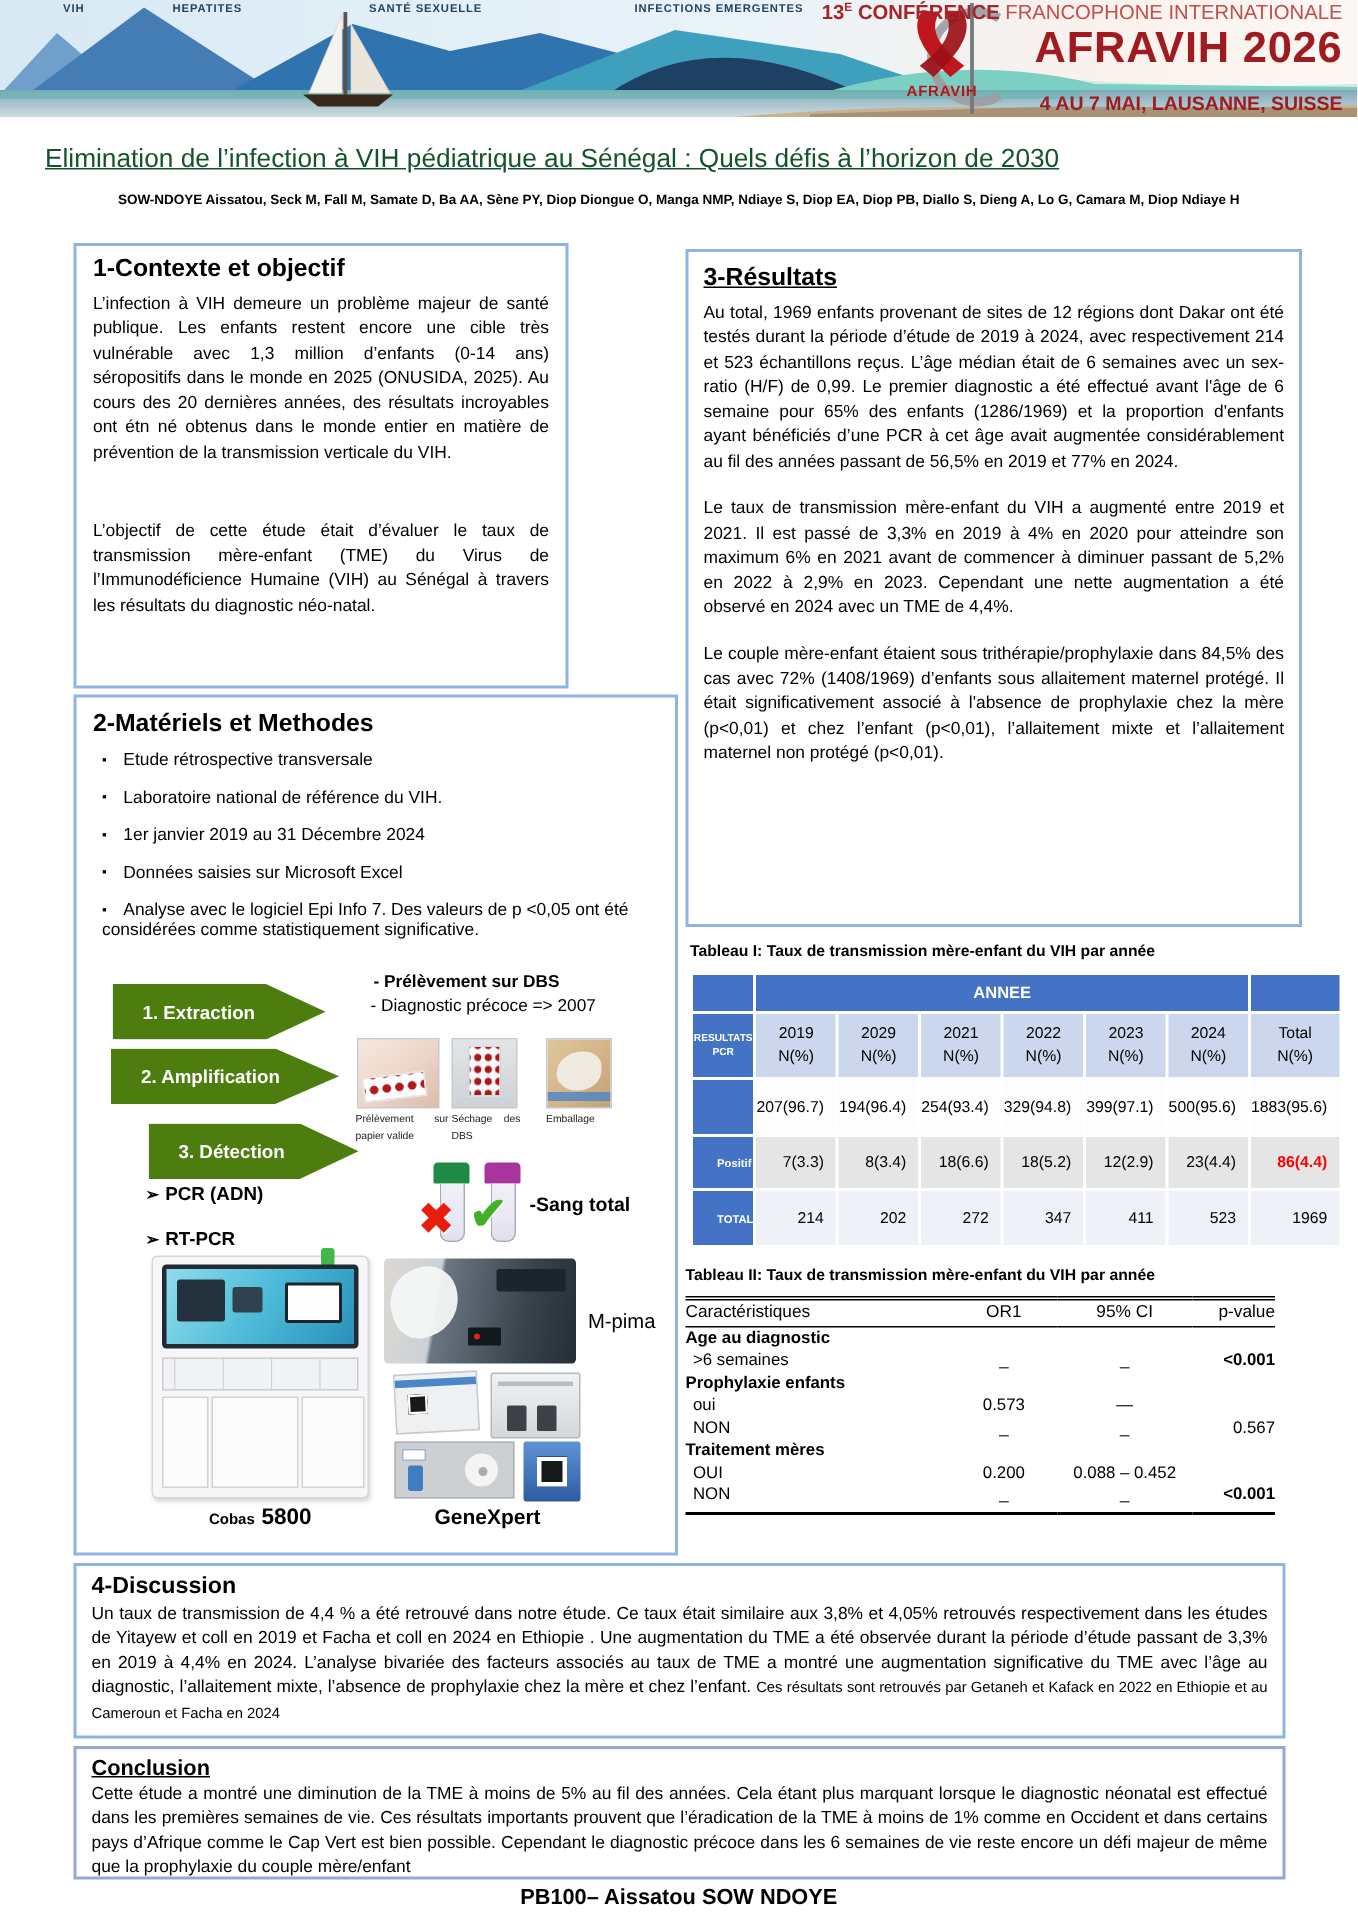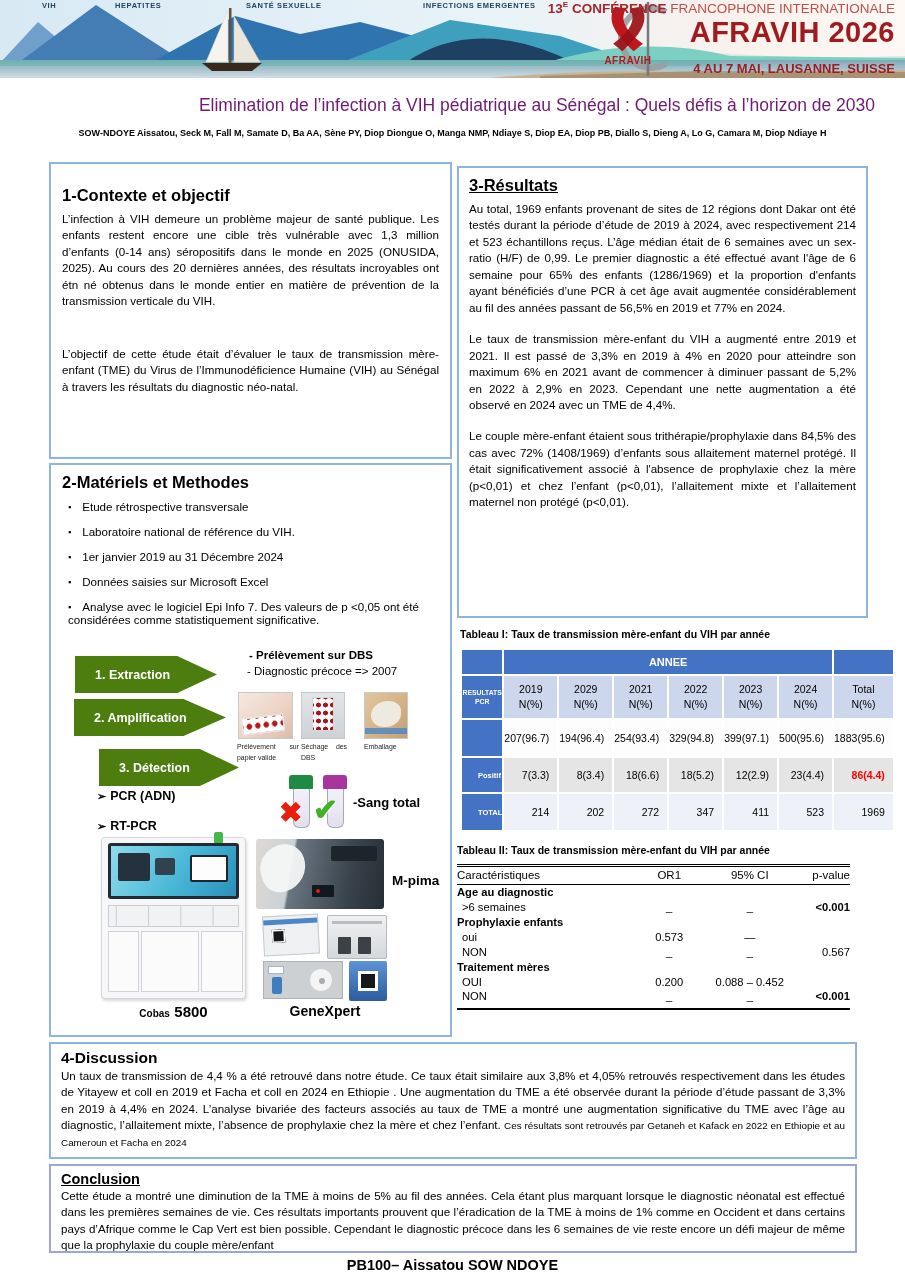--- a/index.html
+++ b/index.html
@@ -18,28 +18,28 @@
   .conf-no, .conf-word { color:#a4262c; font-weight:bold; }
   .conf-sup { color:#a4262c; font-weight:bold; font-size:8px; vertical-align:super; }
   .conf-rest { color:#c0504d; }
   .conf-event { font-size:29px; font-weight:800; color:#9e1b1f; letter-spacing:.5px; margin-top:1px; }
   .conf-dates { font-size:13px; font-weight:bold; color:#9e1b1f; margin-top:15px; }
   .conf-bottom { margin-top:3px; display:flex; justify-content:flex-end; align-items:center; gap:8px; }
   .conf-site { font-size:12.5px; font-weight:bold; color:#f0941f; letter-spacing:.3px; }
   .anrs { background:#fff; border:1px solid #d8dce5; padding:0 4px 2px 4px; font-size:13px; font-weight:bold; color:#233a7d; line-height:1.1; box-shadow:0 0 2px rgba(0,0,0,.15); }
 
   
-  .title { position:absolute; top:95px; left:30px; width:845px; text-align:right; font-size:17.5px; color:#701a75; }
+  .title { position:absolute; top:95px; left:30px; width:845px; text-align:left; font-size:17.5px; color:#14532d;text-decoration:underline; }
   .authors { position:absolute; top:128px; left:30px; width:845px; text-align:center; font-size:9px; font-weight:bold; }
 
   
   .box { position:absolute; background:#fff; border:2px solid #8eb4e3; }
   .box h2 { font-size:16.5px; font-weight:bold; margin:2px 0 6px 0; }
   .jtext { font-size:11.6px; line-height:1.42; text-align:justify; }
-  .box1 { left:49px; top:162px; width:403px; height:297px; padding:20px 11px; }
+  .box1 { left:49px; top:162px; width:330px; height:297px; padding:4px 11px; }
   .box1 .p2 { margin-top:36px; }
   .box2 { left:49px; top:463px; width:403px; height:574px; padding:6px 11px; }
   .box3 { left:457px; top:166px; width:411px; height:452px; padding:6px 10px; }
   .box3 h2 { text-decoration:underline; }
   .box3 p { margin-bottom:15px; }
 
   
   .mlist { list-style:none; margin-top:8px; }
   .mlist li { font-size:11.6px; margin-bottom:12px; padding-left:6px; }
   .blt { font-size:9px; margin-right:11px; vertical-align:1px; }
@@ -107,21 +107,21 @@
   .cobas-label .s { font-size:10px; font-weight:bold; }
   .cobas-label .b { font-size:15px; font-weight:bold; }
 
   
   .mpima { position:absolute; left:205px; top:374px; width:128px; height:70px; border-radius:3px; overflow:hidden;
            background:linear-gradient(100deg,#ddd9d3 0%,#cbd1d6 28%,#6a7682 30%,#39434c 72%,#262e35 100%); }
   .glove { position:absolute; left:4px; top:6px; width:46px; height:46px; background:#f4f5f6; border-radius:55% 45% 60% 40%; transform:rotate(-18deg); opacity:.95; }
   .mscreen { position:absolute; right:7px; top:7px; width:46px; height:15px; background:#1d252c; border-radius:2px; }
   .mslot { position:absolute; left:56px; bottom:12px; width:22px; height:12px; background:#11181e; border-radius:1px; }
   .mdot { position:absolute; left:60px; bottom:16px; width:4px; height:4px; background:#d22; border-radius:50%; }
-  .mpima-label { position:absolute; left:341px; top:408px; font-size:13.5px; font-weight:bold; }
+  .mpima-label { position:absolute; left:341px; top:408px; font-size:13.5px; font-weight:normal; }
 
   
   .gx { position:absolute; left:212px; top:450px; width:124px; height:86px; }
   .gx-pouch1 { position:absolute; left:0; top:0; width:56px; height:40px; background:#eef0f2; border:1px solid #c5cacf; transform:rotate(-3deg); }
   .gx-pouch1 .strip { position:absolute; left:0; top:3px; width:100%; height:5px; background:#4b87c6; }
   .gx-qr1 { position:absolute; left:8px; top:13px; width:13px; height:13px; background:#16181a; box-shadow:inset 0 0 0 1.5px #fff, inset 3px 3px 0 0 #16181a; }
   .gx-inst { position:absolute; right:0; top:0; width:60px; height:44px; background:linear-gradient(#f0f1f2,#d5d8db); border:1px solid #b5b9be; border-radius:2px; }
   .gx-inst .v { position:absolute; left:4px; top:5px; right:4px; height:3px; background:#b9bdc2; }
   .gx-inst .s1,.gx-inst .s2 { position:absolute; bottom:4px; width:13px; height:17px; background:#3c4148; border-radius:1px; }
   .gx-inst .s1 { left:10px; } .gx-inst .s2 { left:30px; }

